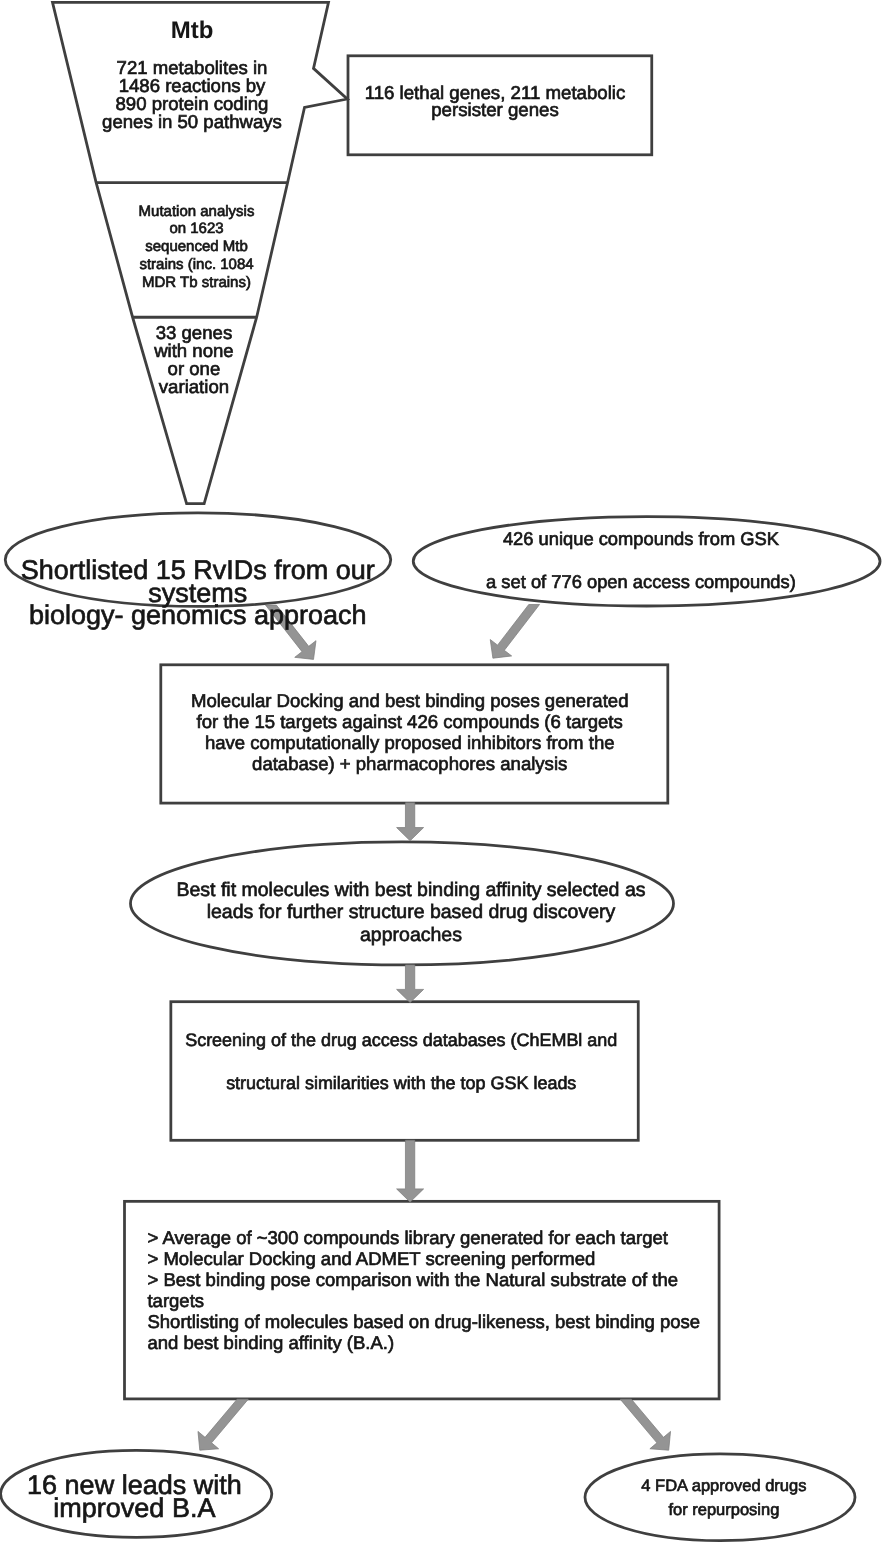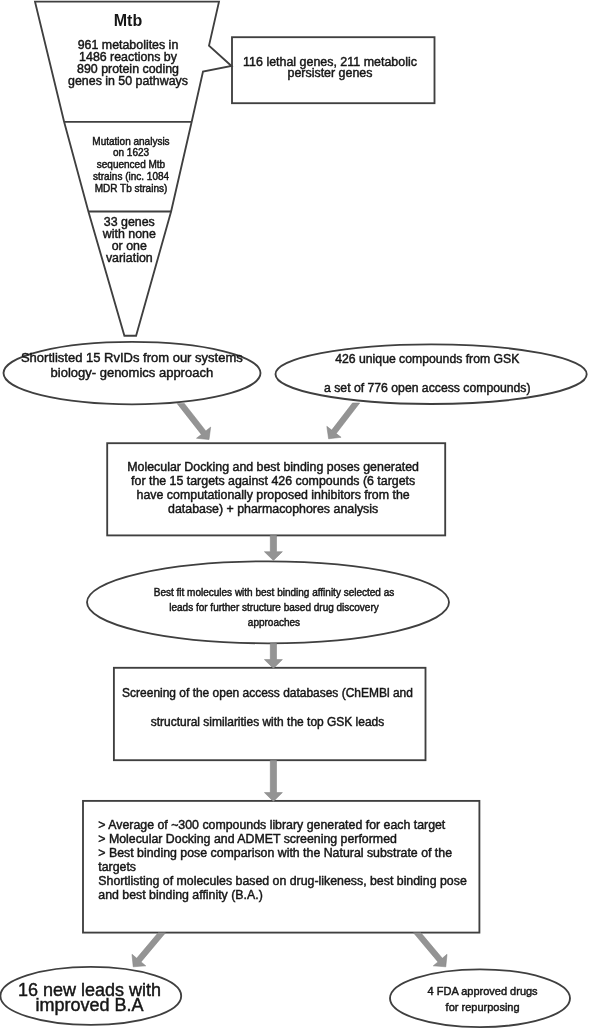--- a/index.html
+++ b/index.html
@@ -41,36 +41,36 @@
       <path d="M 276.50,535.20 L 276.50,551.70 L 282.40,551.70 L 273.40,560.50 L 264.40,551.70 L 270.30,551.70 L 270.30,535.20 Z"></path>
       <path d="M 276.50,643.30 L 276.50,659.60 L 282.40,659.60 L 273.40,668.40 L 264.40,659.60 L 270.30,659.60 L 270.30,643.30 Z"></path>
       <path d="M 276.50,760.20 L 276.50,792.60 L 282.40,792.60 L 273.40,801.40 L 264.40,792.60 L 270.30,792.60 L 270.30,760.20 Z"></path>
       <path d="M 165.52,932.80 L 141.05,961.90 L 145.75,965.86 L 133.20,966.80 L 131.98,954.27 L 136.68,958.23 L 158.08,932.80 Z"></path>
       <path d="M 420.92,932.80 L 442.32,958.23 L 447.02,954.27 L 445.80,966.80 L 433.25,965.86 L 437.95,961.90 L 413.48,932.80 Z"></path>
     </g>
   </svg>
 
   <div class="txt tier1-title" style="left:28px;top:15.10px;width:200px;font-size:16px;font-weight:700;-webkit-text-stroke:0;line-height:12px;">Mtb</div>
 
-  <div class="txt" style="left:28px;top:39.30px;width:200px;font-size:12.4px;line-height:12px;" id="t-tier1"><span class="ln">961 metabolites in</span><br><span class="ln">1486 reactions by</span><br><span class="ln">890 protein coding</span><br><span class="ln">genes in 50 pathways</span></div>
+  <div class="txt" style="left:28px;top:39.30px;width:200px;font-size:12.4px;line-height:12px;" id="t-tier1"><span class="ln">721 metabolites in</span><br><span class="ln">1486 reactions by</span><br><span class="ln">890 protein coding</span><br><span class="ln">genes in 50 pathways</span></div>
 
   <div class="txt" style="left:31px;top:135.60px;width:200px;font-size:10px;line-height:11.75px;" id="t-tier2"><span class="ln">Mutation analysis</span><br><span class="ln">on 1623</span><br><span class="ln">sequenced Mtb</span><br><span class="ln">strains (inc. 1084</span><br><span class="ln">MDR Tb strains)</span></div>
 
   <div class="txt" style="left:29.3px;top:217.30px;width:200px;font-size:12.4px;line-height:11.8px;" id="t-tier3"><span class="ln">33 genes</span><br><span class="ln">with none</span><br><span class="ln">or one</span><br><span class="ln">variation</span></div>
 
   <div class="txt" style="left:230px;top:56.95px;width:200px;font-size:12.45px;line-height:11.4px;" id="t-lethal"><span class="ln">116 lethal genes, 211 metabolic</span><br><span class="ln">persister genes</span></div>
 
-  <div class="txt" style="left:11.85px;top:350px;width:240px;font-size:13px;line-height:15px;" id="t-shortlisted"><span class="ln">Shortlisted 15 RvIDs from our systems</span><br><span class="ln">biology- genomics approach</span></div>
+  <div class="txt" style="left:11.85px;top:373px;width:240px;font-size:18px;line-height:15px;" id="t-shortlisted"><span class="ln">Shortlisted 15 RvIDs from our systems</span><br><span class="ln">biology- genomics approach</span></div>
 
   <div class="txt" style="left:307.3px;top:352.30px;width:240px;font-size:12.22px;line-height:14.15px;" id="t-gsk"><span class="ln">426 unique compounds from GSK</span><br><br><span class="ln">a set of 776 open access compounds)</span></div>
 
   <div class="txt" style="left:113.15px;top:459.80px;width:320px;font-size:12.39px;line-height:14.2px;" id="t-docking"><span class="ln">Molecular Docking and best binding poses generated</span><br><span class="ln">for the 15 targets against 426 compounds (6 targets</span><br><span class="ln">have computationally proposed inhibitors from the</span><br><span class="ln">database) + pharmacophores analysis</span></div>
 
-  <div class="txt" style="left:114px;top:586.40px;width:320px;font-size:10px;line-height:14.7px;" id="t-bestfit"><span class="ln">Best fit molecules with best binding affinity selected as</span><br><span class="ln">leads for further structure based drug discovery</span><br><span class="ln">approaches</span></div>
+  <div class="txt" style="left:114px;top:586.40px;width:320px;font-size:13px;line-height:14.7px;" id="t-bestfit"><span class="ln">Best fit molecules with best binding affinity selected as</span><br><span class="ln">leads for further structure based drug discovery</span><br><span class="ln">approaches</span></div>
 
-  <div class="txt" style="left:117.5px;top:685.50px;width:300px;font-size:11.97px;line-height:14.5px;" id="t-screening"><span class="ln">Screening of the open access databases (ChEMBl and</span><br><br><span class="ln">structural similarities with the top GSK leads</span></div>
+  <div class="txt" style="left:117.5px;top:685.50px;width:300px;font-size:11.97px;line-height:14.5px;" id="t-screening"><span class="ln">Screening of the drug access databases (ChEMBl and</span><br><br><span class="ln">structural similarities with the top GSK leads</span></div>
 
   <div class="txt" style="left:98.3px;top:817.90px;width:380px;font-size:12.35px;line-height:14.1px;text-align:left;" id="t-results"><span class="ln">&gt; Average of ~300 compounds library generated for each target</span><br><span class="ln">&gt; Molecular Docking and ADMET screening performed</span><br><span class="ln">&gt; Best binding pose comparison with the Natural substrate of the</span><br><span class="ln">targets</span><br><span class="ln">Shortlisting of molecules based on drug-likeness, best binding pose</span><br><span class="ln">and best binding affinity (B.A.)</span></div>
 
   <div class="txt" style="left:9.6px;top:982.90px;width:160px;font-size:18px;line-height:15.5px;" id="t-leads"><span class="ln">16 new leads with</span><br><span class="ln">improved B.A</span></div>
 
   <div class="txt" style="left:402.6px;top:984.00px;width:160px;font-size:11px;line-height:15.5px;" id="t-fda"><span class="ln">4 FDA approved drugs</span><br><span class="ln">for repurposing</span></div>
 </div>
 
 </body></html>

